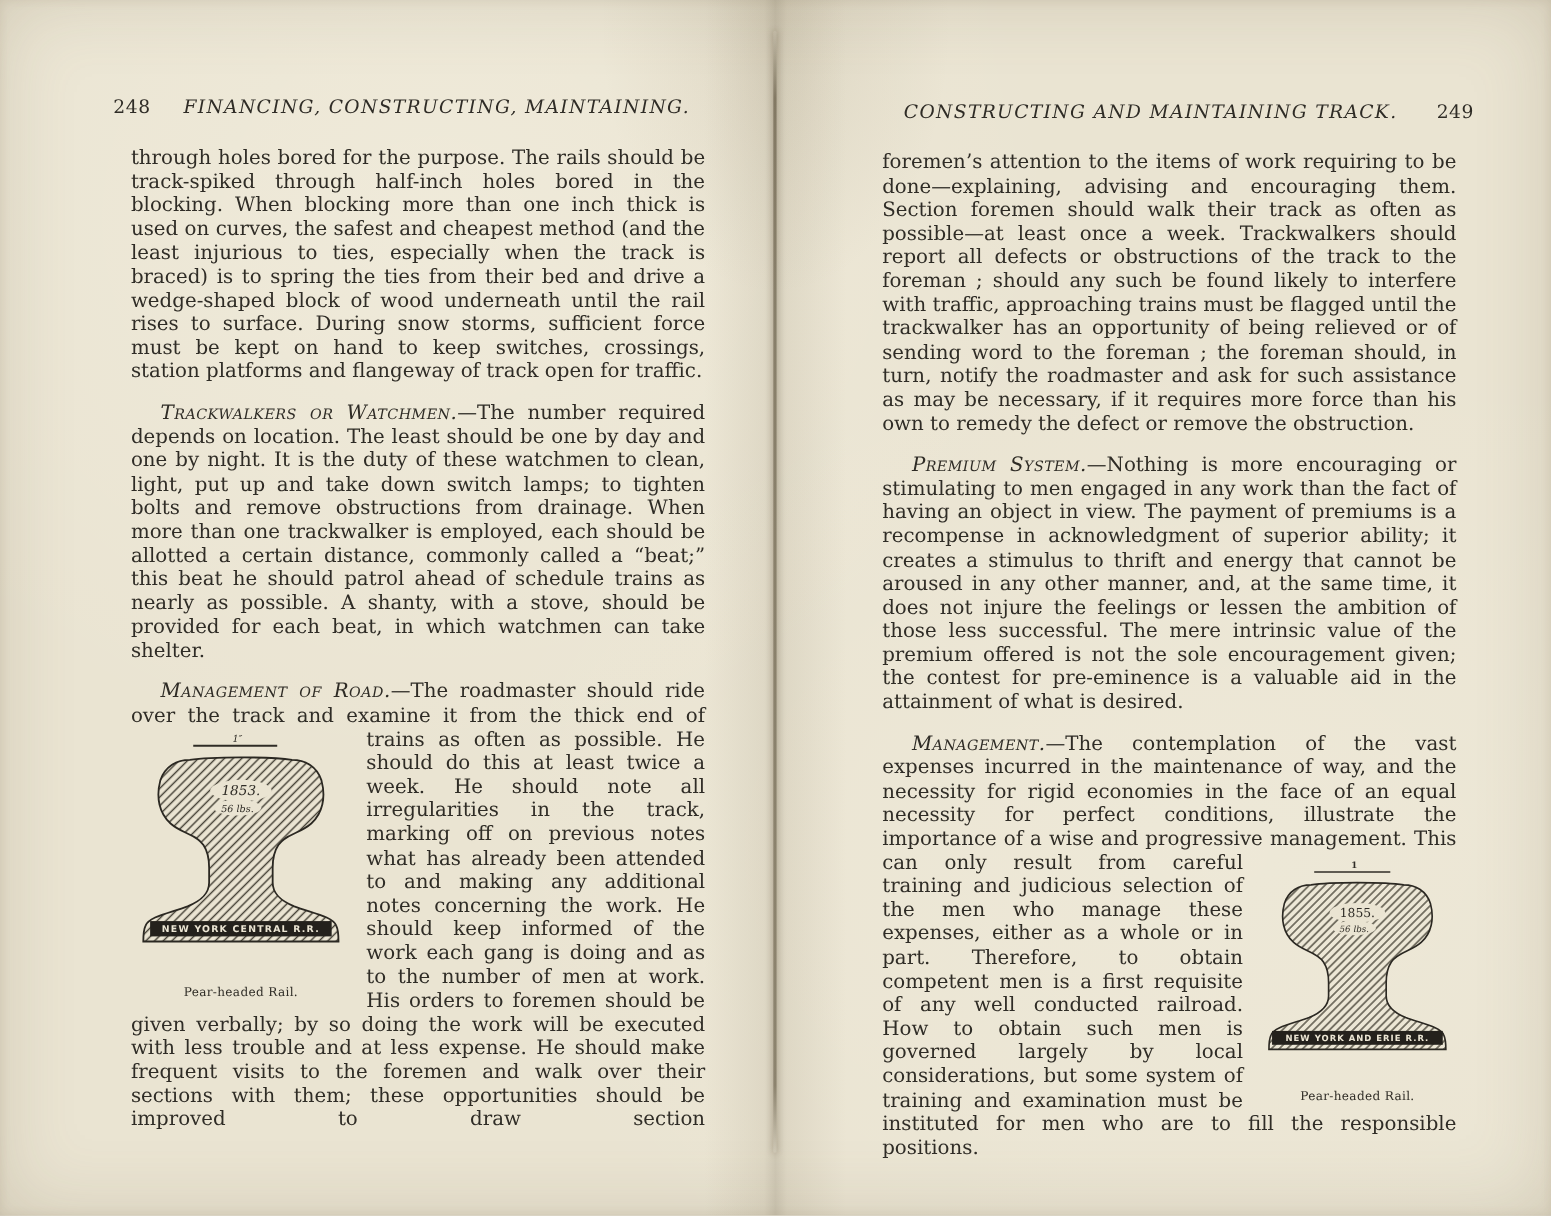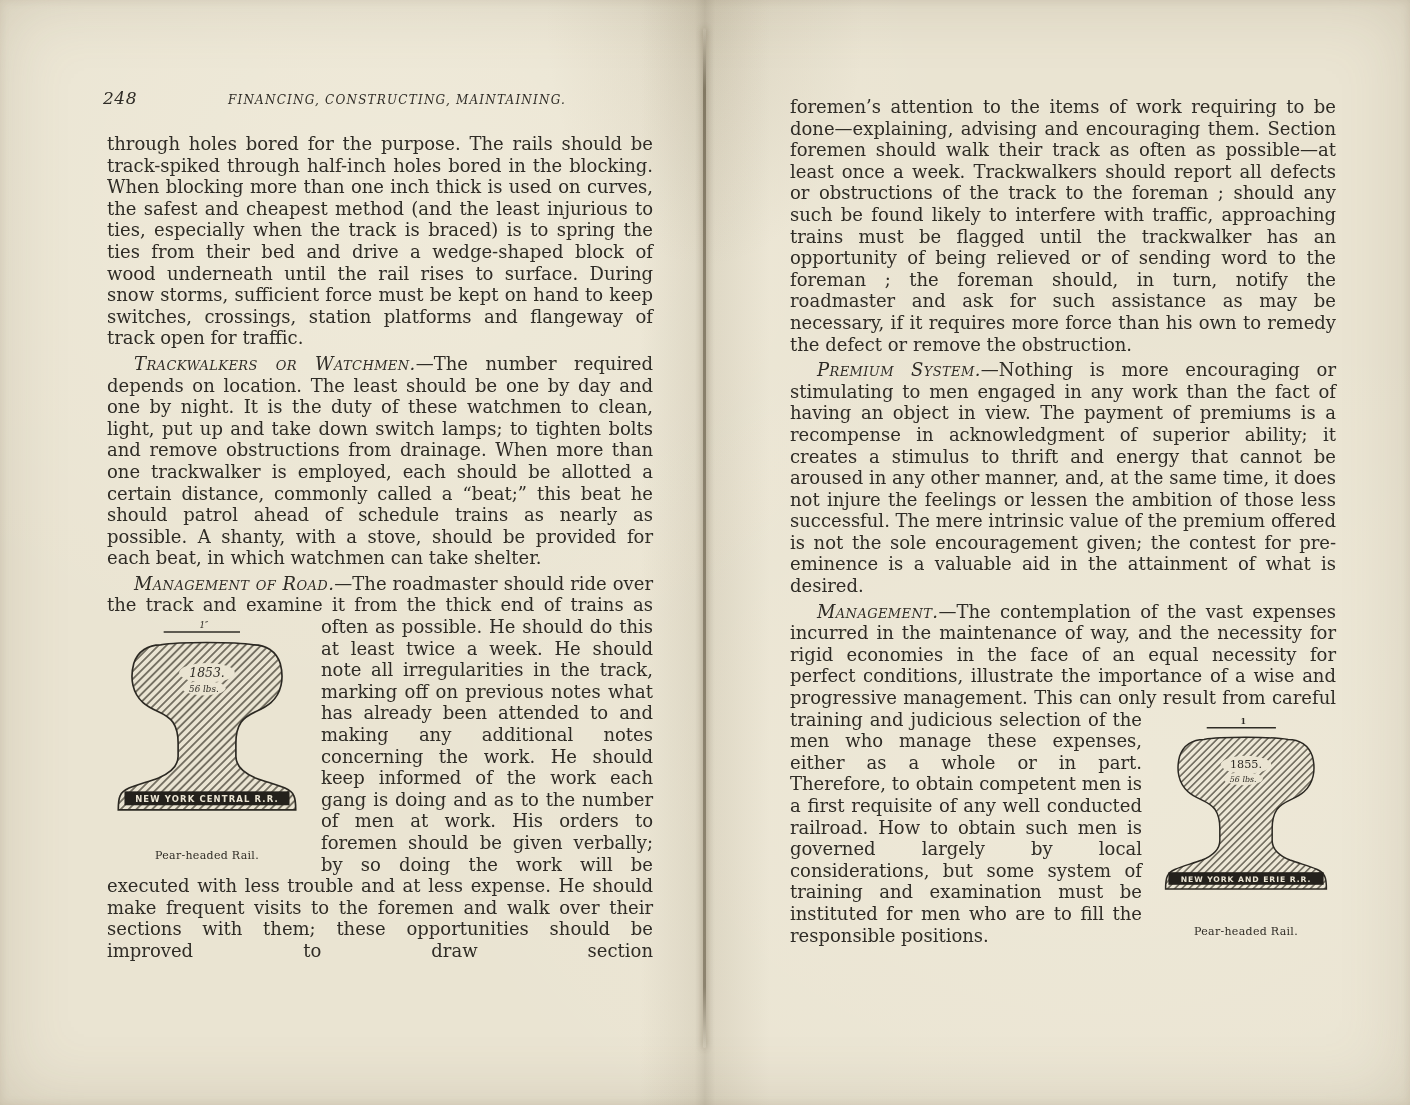--- a/index.html
+++ b/index.html
@@ -41,30 +41,30 @@
   .page {
     position: absolute;
     width: 554px;
   }
   .page-left  { left: 103px; top: 88px; }
   .page-right { left: 786px; top: 92px; }
   .running-head {
     display: flex; align-items: baseline;
     margin-bottom: 25px;
   }
-  .head-num { font-size: 17px; letter-spacing: .5px; font-style: italic; }
+  .head-num { font-size: 17px; letter-spacing: .5px; }
   .head-title {
     flex: 1; text-align: center;
-    font-style: italic; font-size: 12px; letter-spacing: 1.2px;
+    font-style: italic; font-size: 17px; letter-spacing: 1.2px;
     white-space: nowrap;
   }
   .para {
     font-size: 18px; line-height: 21.6px;
     text-align: justify;
-    margin: 4px;
+    margin: 16px;
   }
   .para.indent { text-indent: 1.5em; }
   .para.jlast  { text-align-last: justify; }
   .lead { font-variant: small-caps; letter-spacing: .4px; font-style: italic; }
   .fig {
     text-indent: 0;
     text-align: center;
     text-align-last: center;
   }
   .fig.fl { float: left;  width: 200px; margin: 4px 14px 2px 0; }
@@ -115,20 +115,24 @@
           <rect x="15" y="166" width="160" height="13.5" fill="#24211c"></rect>
           <text x="95" y="176" text-anchor="middle" font-size="8.2" font-weight="bold" letter-spacing="1.1" fill="#ece6d4" font-family="DejaVu Sans, sans-serif">NEW YORK CENTRAL R.R.</text>
         </svg>
         <div class="figcap">Pear-headed Rail.</div>
       </div>
       <span>trains as often as possible.  He should do this at least twice a week. He should note all irregularities in the track, marking off on previous notes what has already been attended to and making any additional notes concerning the work. He should keep informed of the work each gang is doing and as to the number of men at work.  His orders to foremen should be given verbally;  by so doing the work will be executed with less trouble and at less expense.  He should make frequent visits to the foremen and walk over their sections with them; these opportunities should be improved to draw section</span>
     </div>
   </div>
 
   <div class="page page-right">
+    <div class="running-head">
+      <span class="head-title">CONSTRUCTING AND MAINTAINING TRACK.</span>
+      <span class="head-num">249</span>
+    </div>
 
     <div class="para"><span>foremen’s attention to the items of work requiring to be done—explaining, advising and encouraging them.  Section foremen should walk their track as often as possible—at least once a week.  Trackwalkers should report all defects or obstructions of the track to the foreman ; should any such be found likely to interfere with traffic, approaching trains must be flagged until the trackwalker has an opportunity of being relieved or of sending word to the foreman ; the foreman should, in turn, notify the roadmaster and ask for such assistance as may be necessary, if it requires more force than his own to remedy the defect or remove the obstruction.</span></div>
 
     <div class="para indent"><span class="lead">Premium System.</span><span>—Nothing is more encouraging or stimulating to men engaged in any work than the fact of having an object in view.  The payment of premiums is a recompense in acknowledgment of superior ability; it creates a stimulus to thrift and energy that cannot be aroused in any other manner, and, at the same time, it does not injure the feelings or lessen the ambition of those less successful.  The mere intrinsic value of the premium offered is not the sole encouragement given; the contest for pre-eminence is a valuable aid in the attainment of what is desired.</span></div>
 
     <div class="para indent"><span class="lead">Management.</span><span>—The contemplation of the vast expenses incurred in the maintenance of way, and the necessity for rigid economies in the face of an equal necessity for perfect conditions, illustrate the importance of a wise and progressive management.  This can only</span>
       <div class="fig fr">
         <svg width="178" height="201" viewBox="0 0 190 215">
           <defs>
             <pattern id="hatchR" width="5.4" height="5.4" patternUnits="userSpaceOnUse" patternTransform="rotate(-45)">

